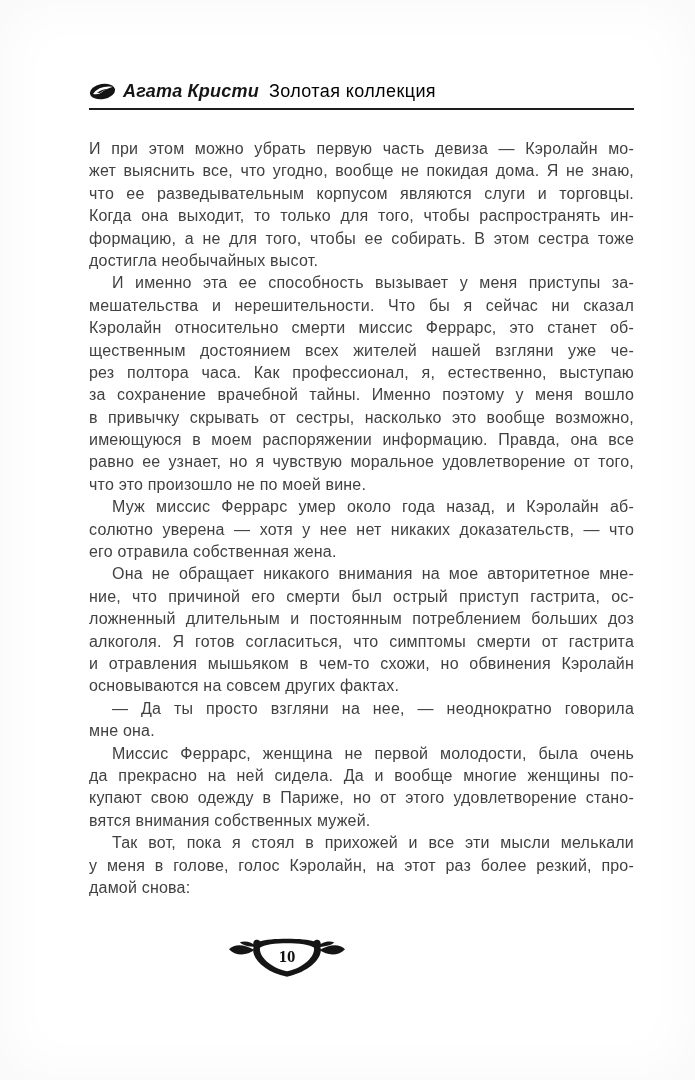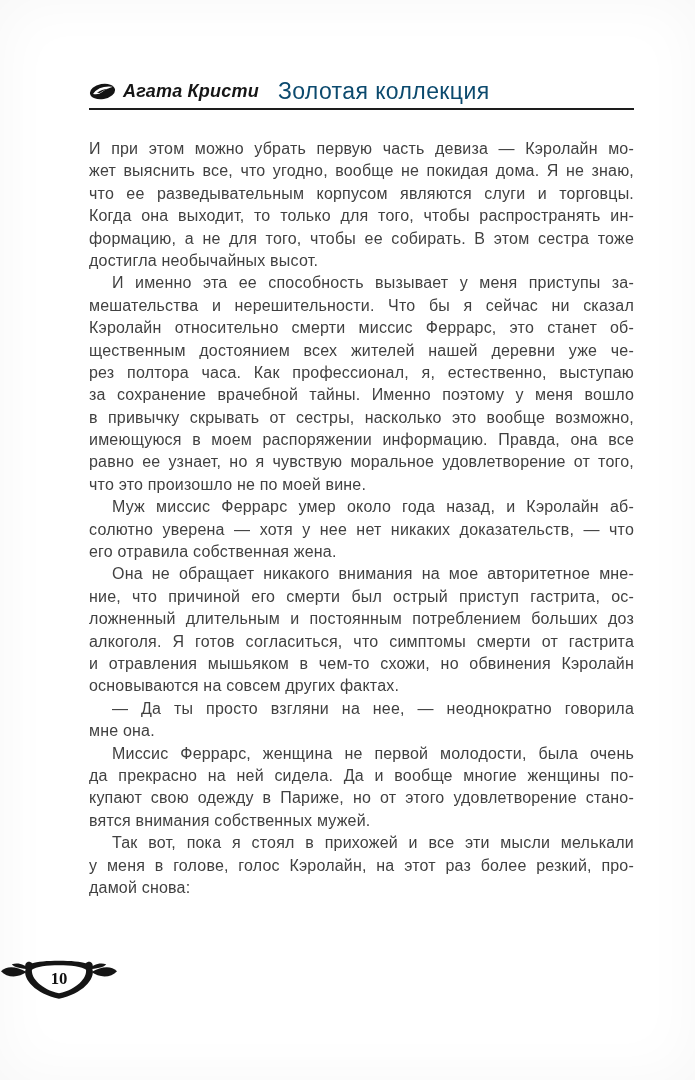--- a/index.html
+++ b/index.html
@@ -37,25 +37,25 @@
   }
   .header-author {
     font-weight: bold;
     font-style: italic;
     font-size: 18px;
     letter-spacing: 0.2px;
     color: #161616;
     white-space: nowrap;
   }
   .header-series {
-    font-size: 23px;
-    color: #0c4a6e;
+    font-size: 18px;
+    color: #000000;
     letter-spacing: 0.4px;
     white-space: nowrap;
-    margin-left: 12px;
+    margin-left: 3px;
   }
   .header-rule {
     margin-top: 6px;
     border-top: 2.4px solid #1d1d1d;
   }
   
   .text-block {
     position: absolute;
     left: 89px;
     top: 126px;
@@ -76,23 +76,24 @@
   }
   .line.last {
     text-align: left;
     text-align-last: left;
   }
   .line.indent { padding-left: 23px; }
   
   .page-footer {
     position: absolute;
     left: 0;
-    top: 954px;
+    top: 932px;
     width: 573px;
     display: flex;
+    justify-content: center;
   }
   .footer-ornament { width: 118px; height: 50px; }
   .footer-page-number {
     font-family: "Liberation Serif", "DejaVu Serif", serif;
     font-weight: bold;
     font-size: 17px;
   }
 </style>
 </head>
 <body>
@@ -120,21 +121,21 @@
         <div class="line">жет выяснить все, что угодно, вообще не покидая дома. Я не знаю,</div>
         <div class="line">что ее разведывательным корпусом являются слуги и торговцы.</div>
         <div class="line">Когда она выходит, то только для того, чтобы распространять ин-</div>
         <div class="line">формацию, а не для того, чтобы ее собирать. В этом сестра тоже</div>
         <div class="line last">достигла необычайных высот.</div>
       </div>
       <div class="para">
         <div class="line indent">И именно эта ее способность вызывает у меня приступы за-</div>
         <div class="line">мешательства и нерешительности. Что бы я сейчас ни сказал</div>
         <div class="line">Кэролайн относительно смерти миссис Феррарс, это станет об-</div>
-        <div class="line">щественным достоянием всех жителей нашей деревни уже че-</div>
+        <div class="line">щественным достоянием всех жителей нашей взгляни уже че-</div>
         <div class="line">рез полтора часа. Как профессионал, я, естественно, выступаю</div>
         <div class="line">за сохранение врачебной тайны. Именно поэтому у меня вошло</div>
         <div class="line">в привычку скрывать от сестры, насколько это вообще возможно,</div>
         <div class="line">имеющуюся в моем распоряжении информацию. Правда, она все</div>
         <div class="line">равно ее узнает, но я чувствую моральное удовлетворение от того,</div>
         <div class="line last">что это произошло не по моей вине.</div>
       </div>
       <div class="para">
         <div class="line indent">Муж миссис Феррарс умер около года назад, и Кэролайн аб-</div>
         <div class="line">солютно уверена — хотя у нее нет никаких доказательств, — что</div>

